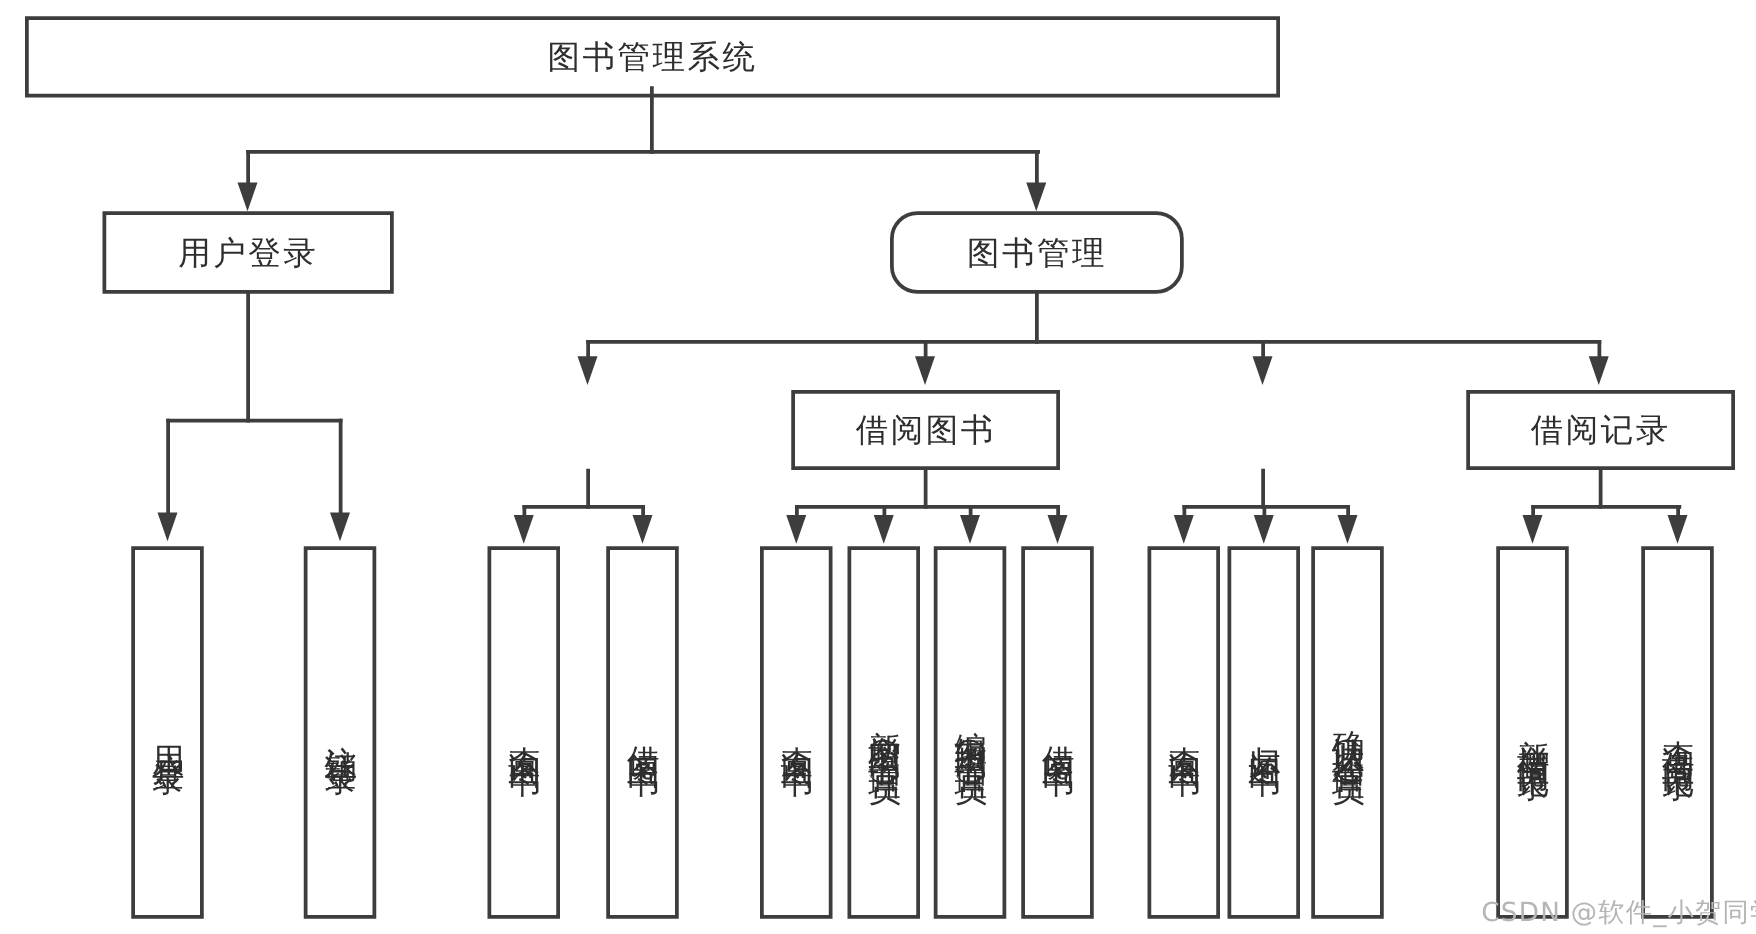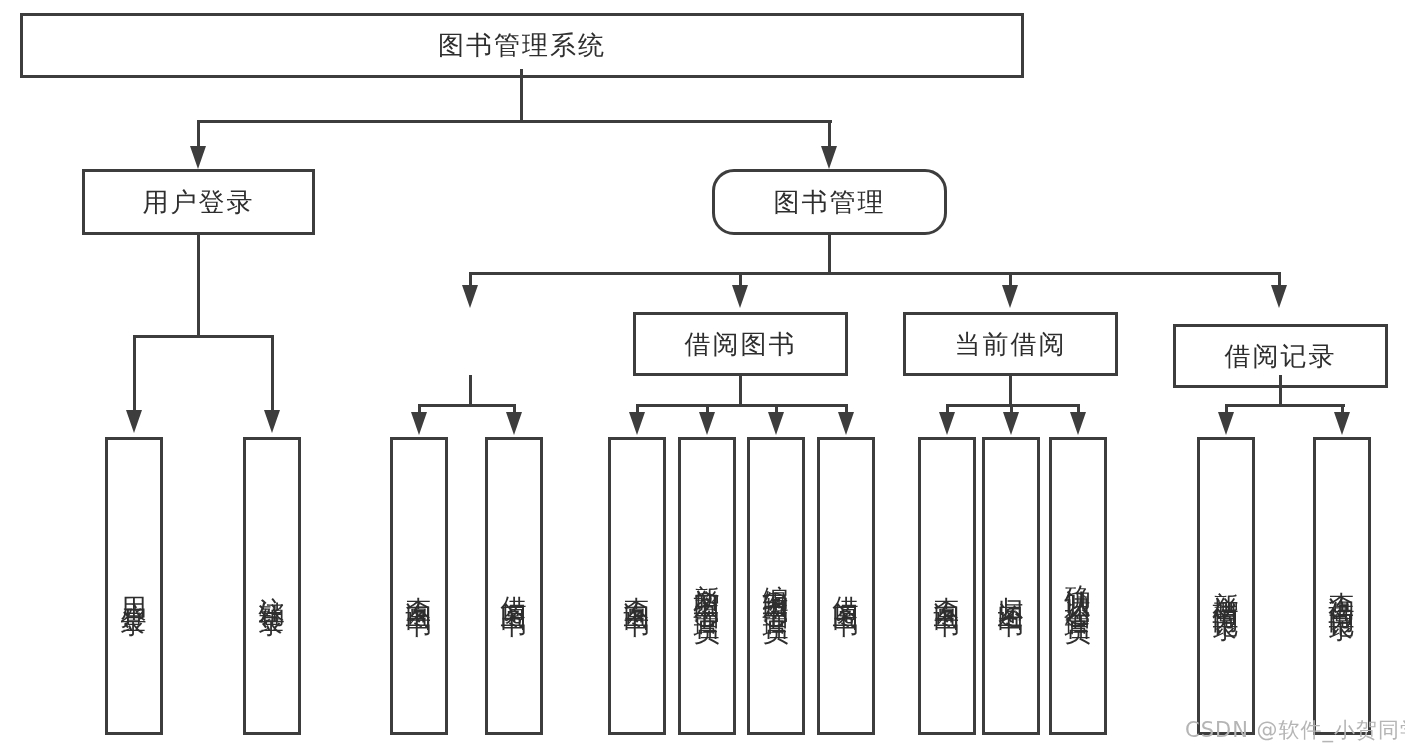--- a/index.html
+++ b/index.html
@@ -89,22 +89,21 @@
   <div class="line" style="left:469px; top:272px; width:3px; height:14px;"></div>
   <div class="arrow" style="left:462px; top:285px;"></div>
   <div class="line" style="left:739px; top:272px; width:3px; height:14px;"></div>
   <div class="arrow" style="left:732px; top:285px;"></div>
   <div class="line" style="left:1009px; top:272px; width:3px; height:14px;"></div>
   <div class="arrow" style="left:1002px; top:285px;"></div>
   <div class="line" style="left:1278px; top:272px; width:3px; height:14px;"></div>
   <div class="arrow" style="left:1271px; top:285px;"></div>
 
   <div class="box" style="left:633px; top:312px; width:215px; height:64px;">借阅图书</div>
-  <div class="box" style="left:903px; top:312px; width:215px; height:64px;">当前借阅</div>
-  <div class="box" style="left:1173px; top:312px; width:215px; height:64px;margin-top:12px;">借阅记录</div>
+  <div class="box" style="left:1173px; top:312px; width:215px; height:64px;">借阅记录</div>
 
   <div class="line" style="left:469px; top:375px; width:3px; height:32px;"></div>
   <div class="line" style="left:418px; top:404px; width:98px; height:3px;"></div>
   <div class="line" style="left:418px; top:404px; width:3px; height:9px;"></div>
   <div class="arrow" style="left:411px; top:412px;"></div>
   <div class="line" style="left:513px; top:404px; width:3px; height:9px;"></div>
   <div class="arrow" style="left:506px; top:412px;"></div>
 
   <div class="line" style="left:739px; top:375px; width:3px; height:32px;"></div>
   <div class="line" style="left:636px; top:404px; width:211px; height:3px;"></div>

